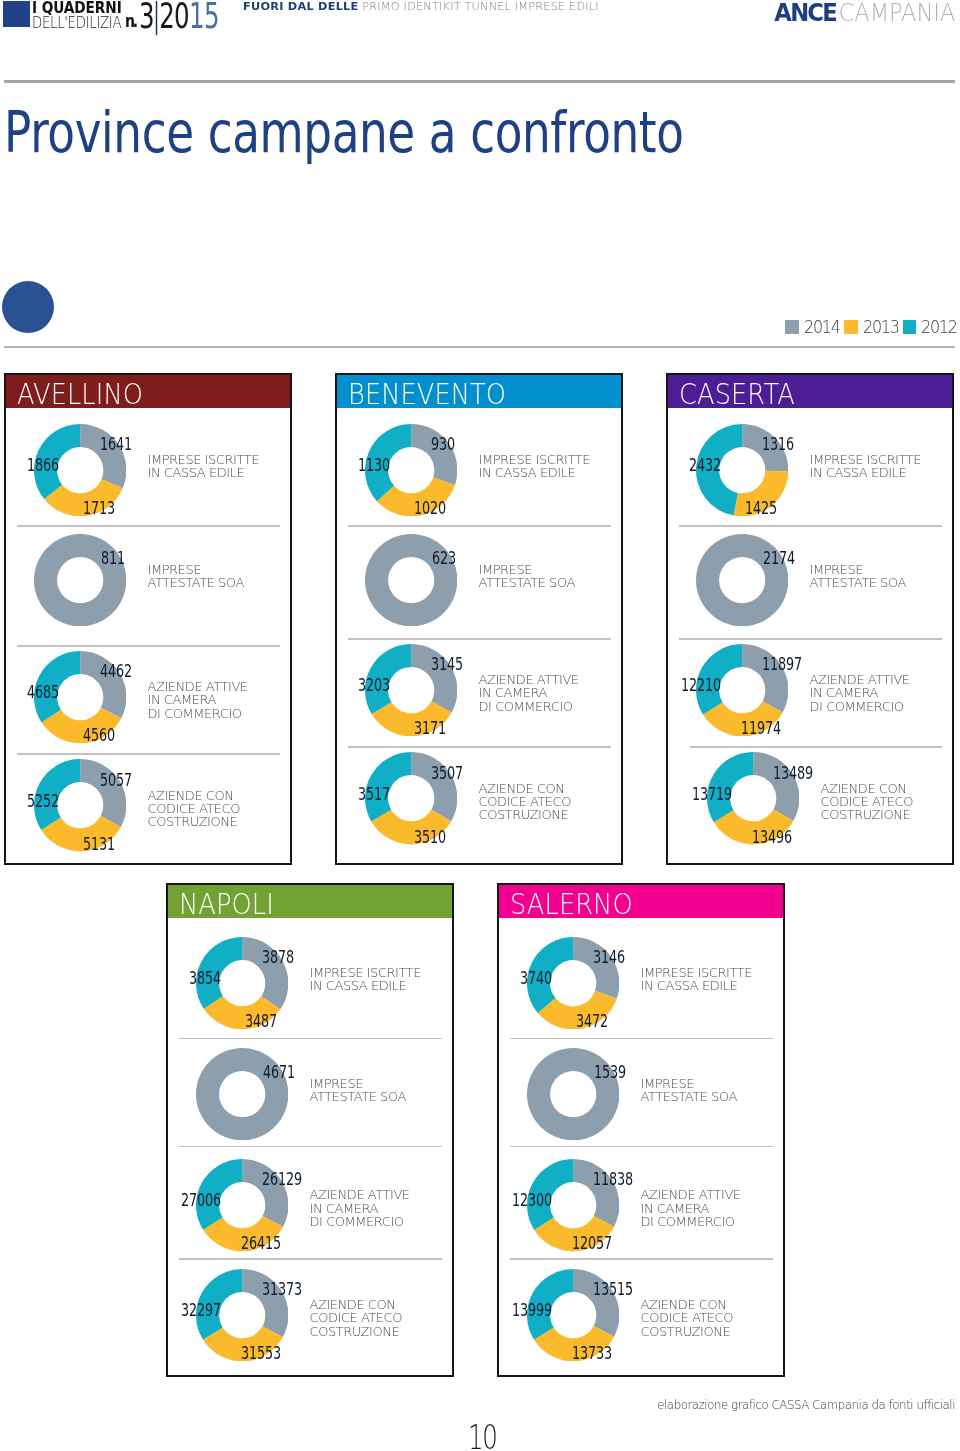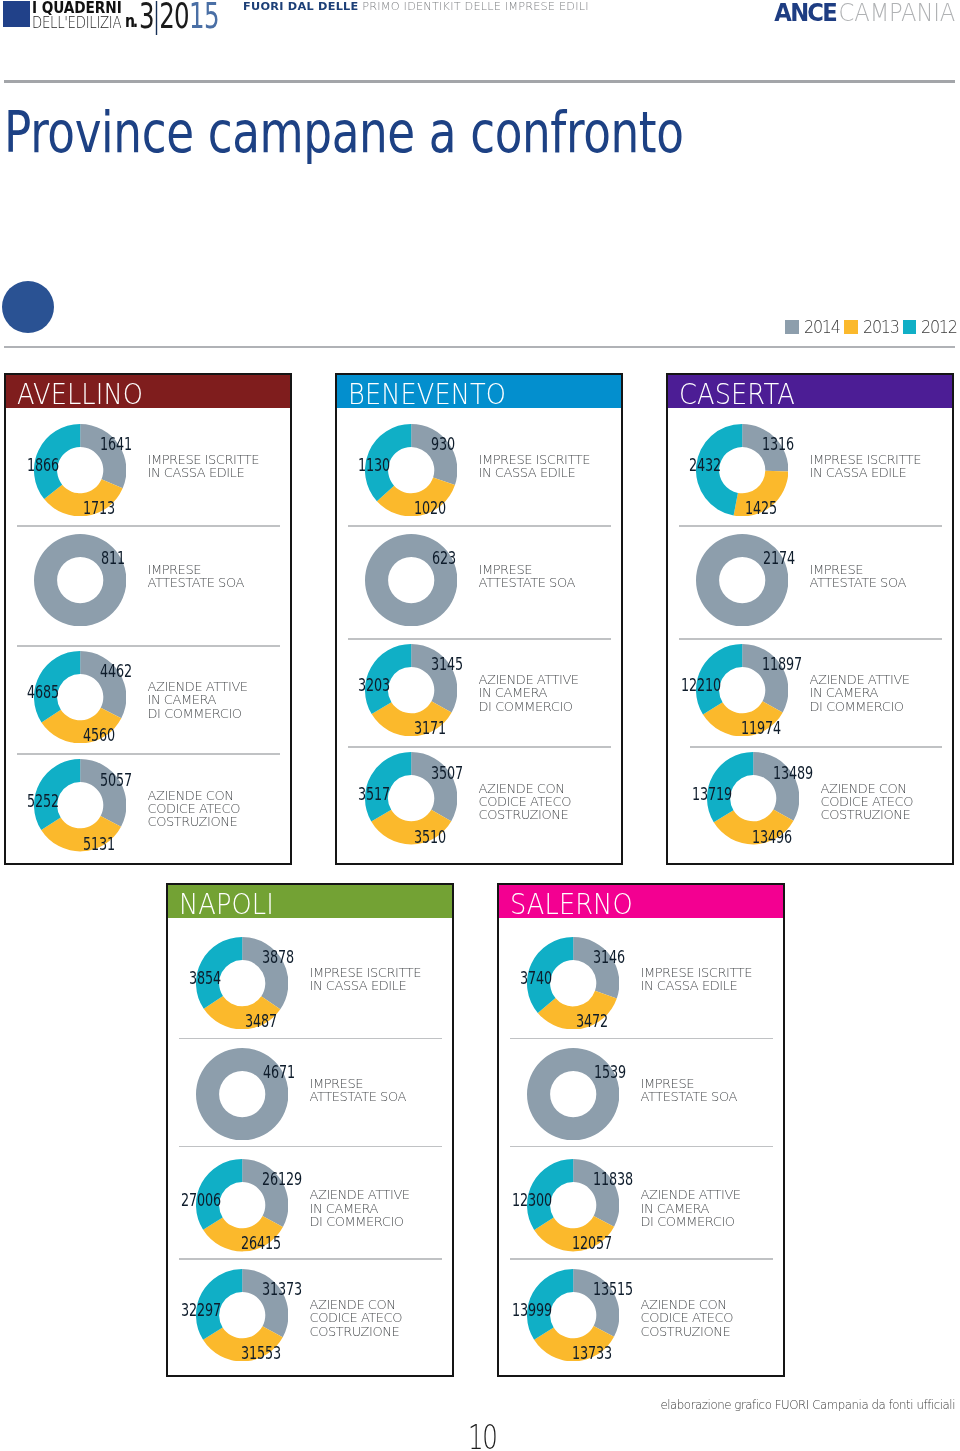--- a/index.html
+++ b/index.html
@@ -88,21 +88,21 @@
   <div class="hdr">
     <div class="logo-sq"></div>
     <div class="logo-txt">
       <span class="logo-l1">I QUADERNI</span>
       <span class="logo-l2">DELL'EDILIZIA</span>
     </div>
     <div class="issue">
       <span class="np">n.</span><span class="num"><span class="n3">3</span><span class="bar"></span><span class="yr"><span>20</span><span class="yr2">15</span></span></span>
     </div>
     <div class="kicker">
-      <b>FUORI DAL DELLE</b><span> PRIMO IDENTIKIT DELLE IMPRESE EDILI</span>
+      <b>FUORI DAL DELLE</b><span> PRIMO IDENTIKIT TUNNEL IMPRESE EDILI</span>
     </div>
     <div class="brand">
       <b>ANCE</b><span>CAMPANIA</span>
     </div>
   </div>
 
   <div class="rule rule1"></div>
   <h1 class="title">Province campane a confronto</h1>
   <div class="blue-dot"></div>
   <div class="legend" id="legend">
@@ -422,15 +422,15 @@
             <div class="lbl" style="top: 56.6px;">
               <div>AZIENDE CON</div>
               <div>CODICE ATECO</div>
               <div>COSTRUZIONE</div>
             </div>
           </div>
         </div>
       </div>
     </div>
 
-  <div class="fnote">elaborazione grafico FUORI Campania da fonti ufficiali</div>
+  <div class="fnote">elaborazione grafico CASSA Campania da fonti ufficiali</div>
   <div class="pnum">10</div>
 </div>
 
 </body></html>

